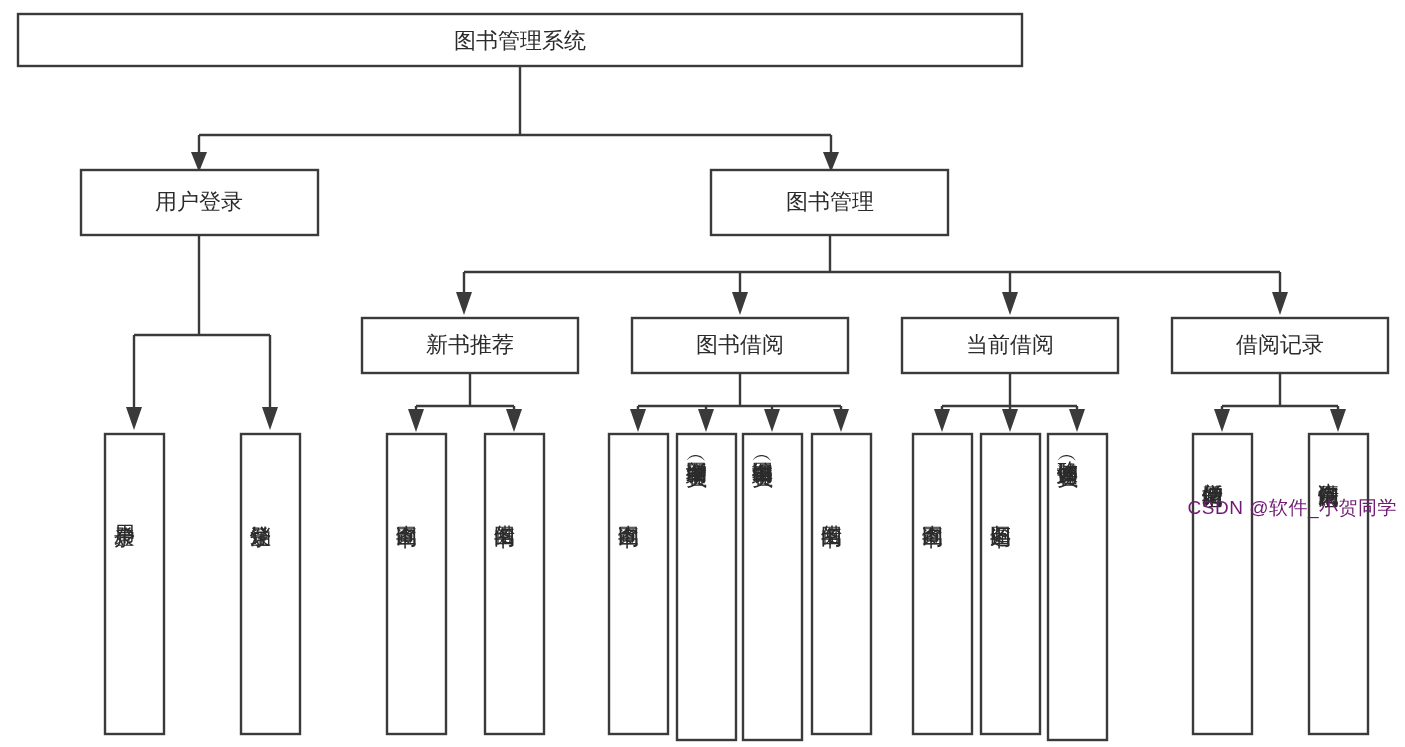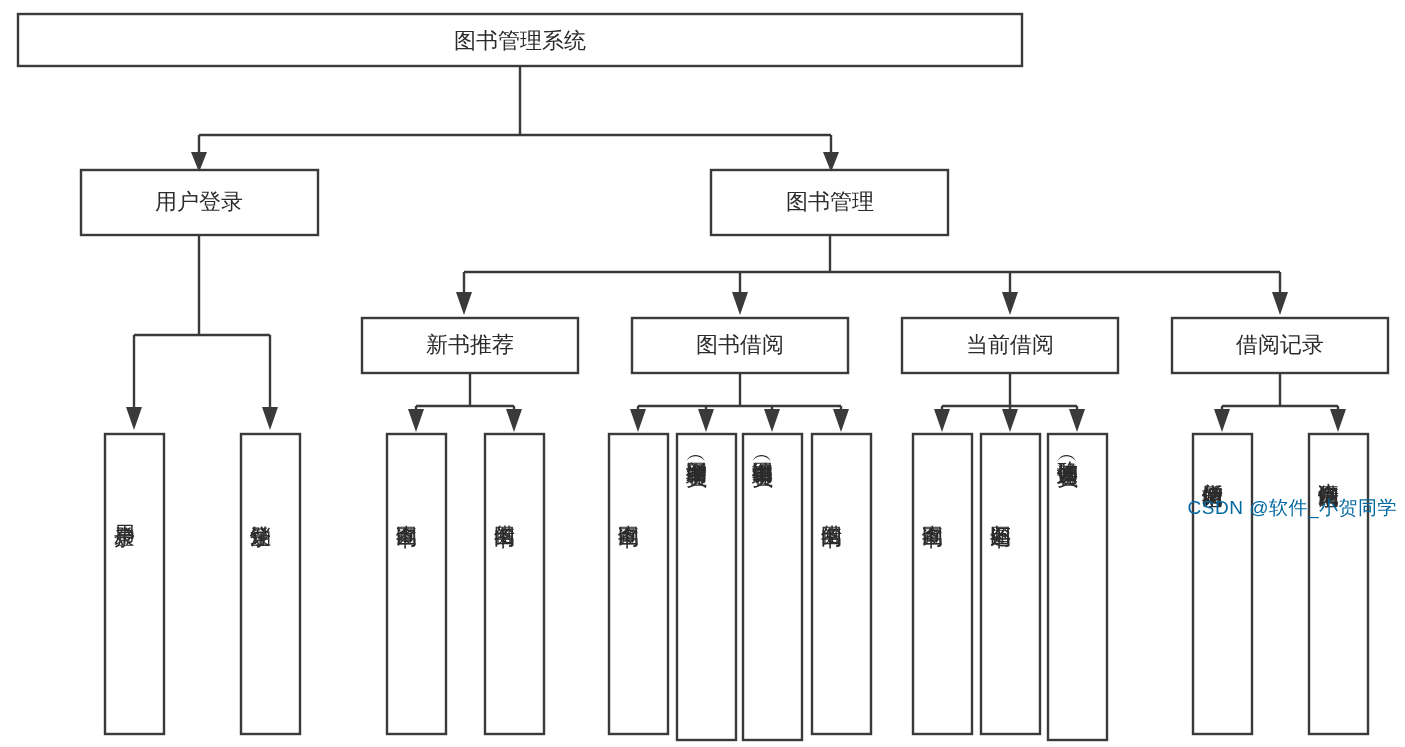--- a/index.html
+++ b/index.html
@@ -61,21 +61,21 @@
     white-space: nowrap;
     text-align: left;
     pointer-events: none;
   }
   .watermark {
     position: absolute;
     right: 8px;
     bottom: 4px;
     font-family: "Liberation Sans", "DejaVu Sans", sans-serif;
     font-size: 19px;
-    color: #0369a1;
+    color: #701a75;
     letter-spacing: 0.5px;
     white-space: nowrap;
   }
 </style>
 </head>
 <body>
 
 <div id="diagram-root">
 
   <svg class="tree-svg" viewBox="0 0 1405 747">

